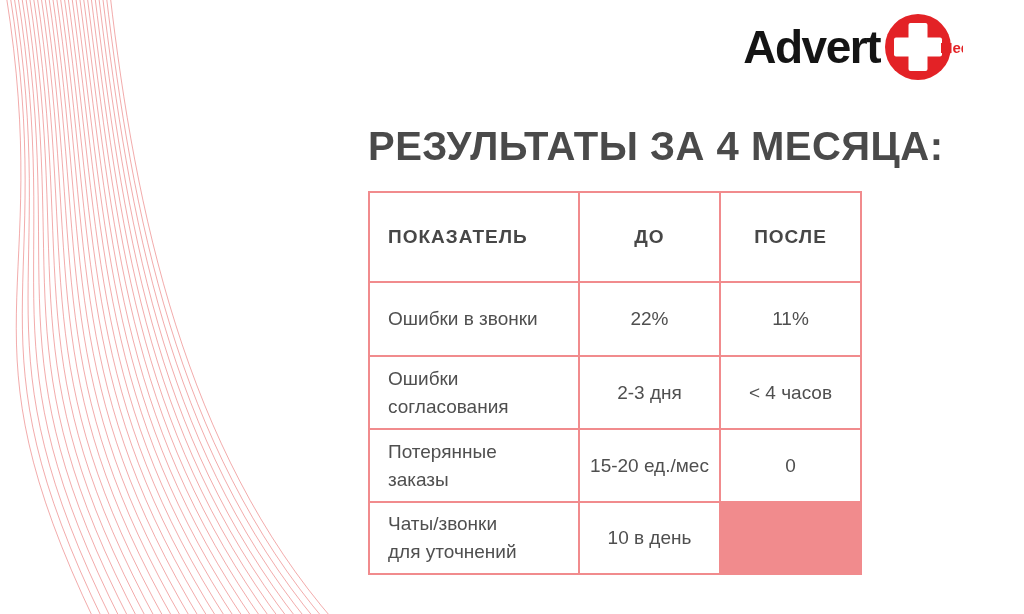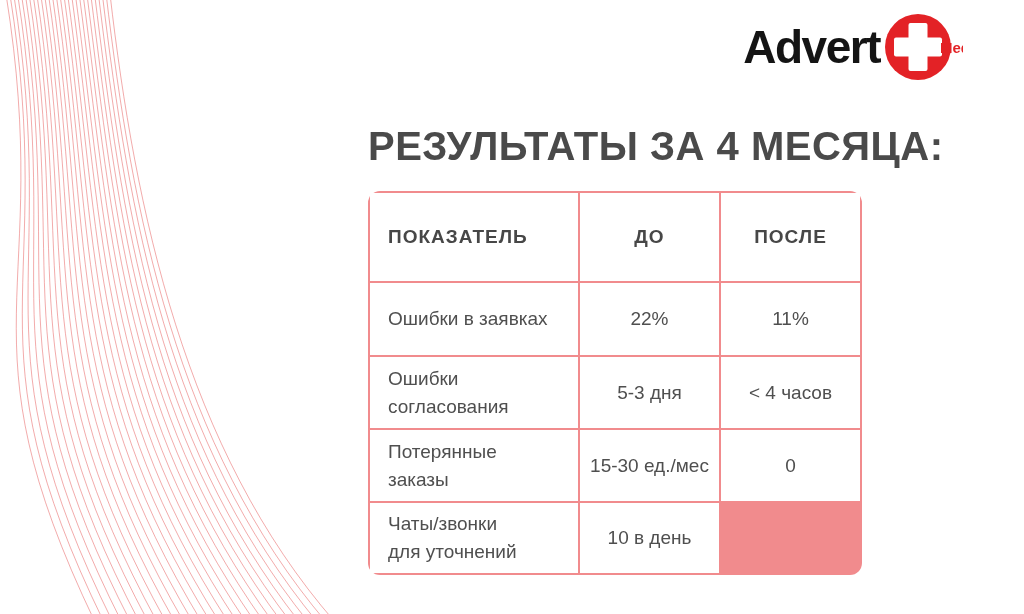--- a/index.html
+++ b/index.html
@@ -163,37 +163,37 @@
     <span class="logo-brand" style="color: rgb(20, 20, 20);">Advert</span>
     <span class="logo-badge" id="logo-badge" style="background: rgb(227, 34, 38);">
       <span class="cross-v"></span>
       <span class="cross-h"></span>
       <span class="med-label" id="med-label" style="color: rgb(227, 34, 38);">Med</span>
     </span>
   </div>
 
   <div class="page-title" style="color: rgb(74, 74, 74);">РЕЗУЛЬТАТЫ ЗА 4 МЕСЯЦА:</div>
 
-  <div class="results-table" id="results-table" style="background: rgb(241, 139, 141); border-radius: 12px;">
+  <div class="results-table" id="results-table" style="background: rgb(241, 139, 141);">
     <div class="cell head metric">ПОКАЗАТЕЛЬ</div>
     <div class="cell head">ДО</div>
     <div class="cell head">ПОСЛЕ</div>
 
-    <div class="cell metric pre">Ошибки в заявках</div>
+    <div class="cell metric pre">Ошибки в звонки</div>
     <div class="cell">22%</div>
     <div class="cell">11%</div>
 
     <div class="cell metric pre">Ошибки
 согласования</div>
-    <div class="cell">5-3 дня</div>
+    <div class="cell">2-3 дня</div>
     <div class="cell">&lt; 4 часов</div>
 
     <div class="cell metric pre">Потерянные
 заказы</div>
-    <div class="cell">15-30 ед./мес</div>
+    <div class="cell">15-20 ед./мес</div>
     <div class="cell">0</div>
 
     <div class="cell metric pre">Чаты/звонки
 для уточнений</div>
     <div class="cell">10 в день</div>
   </div>
 
 </div>
 
 </body></html>

